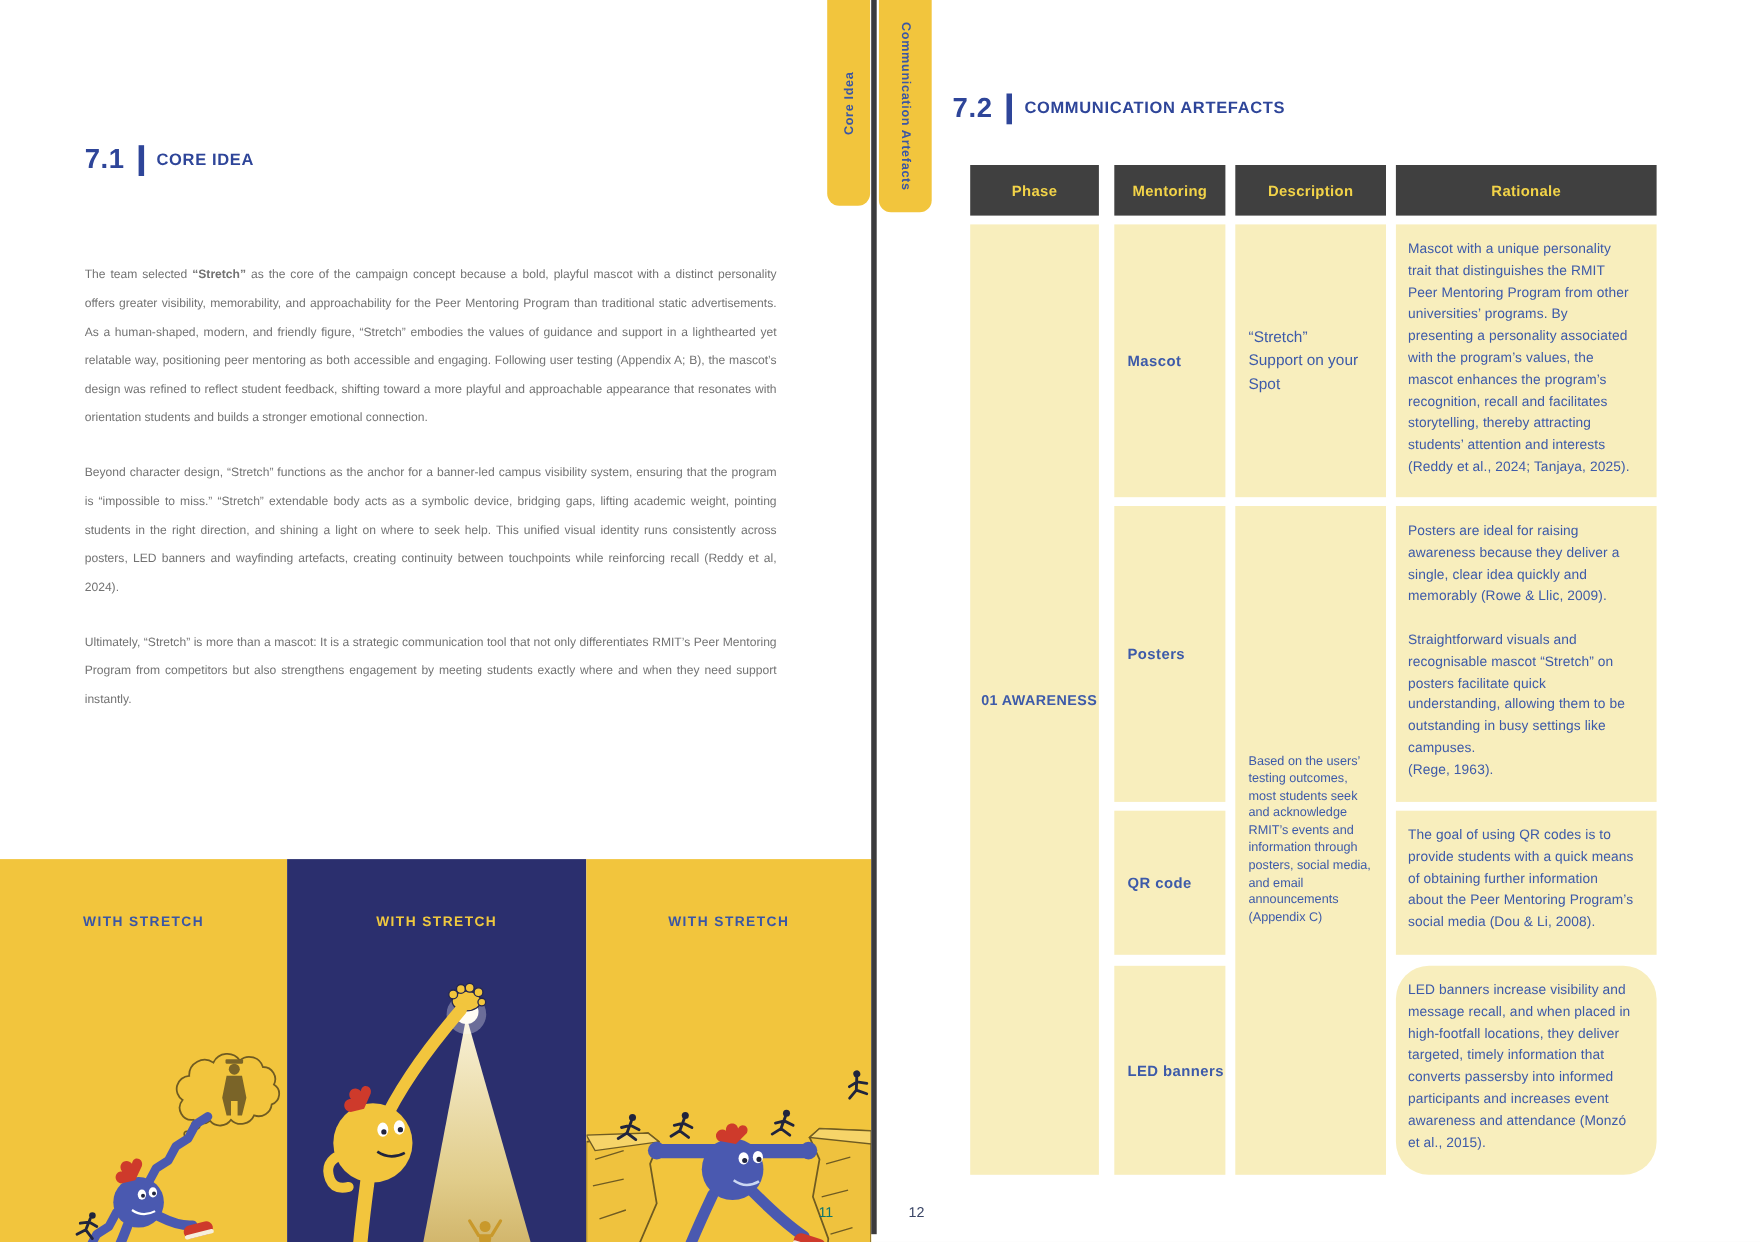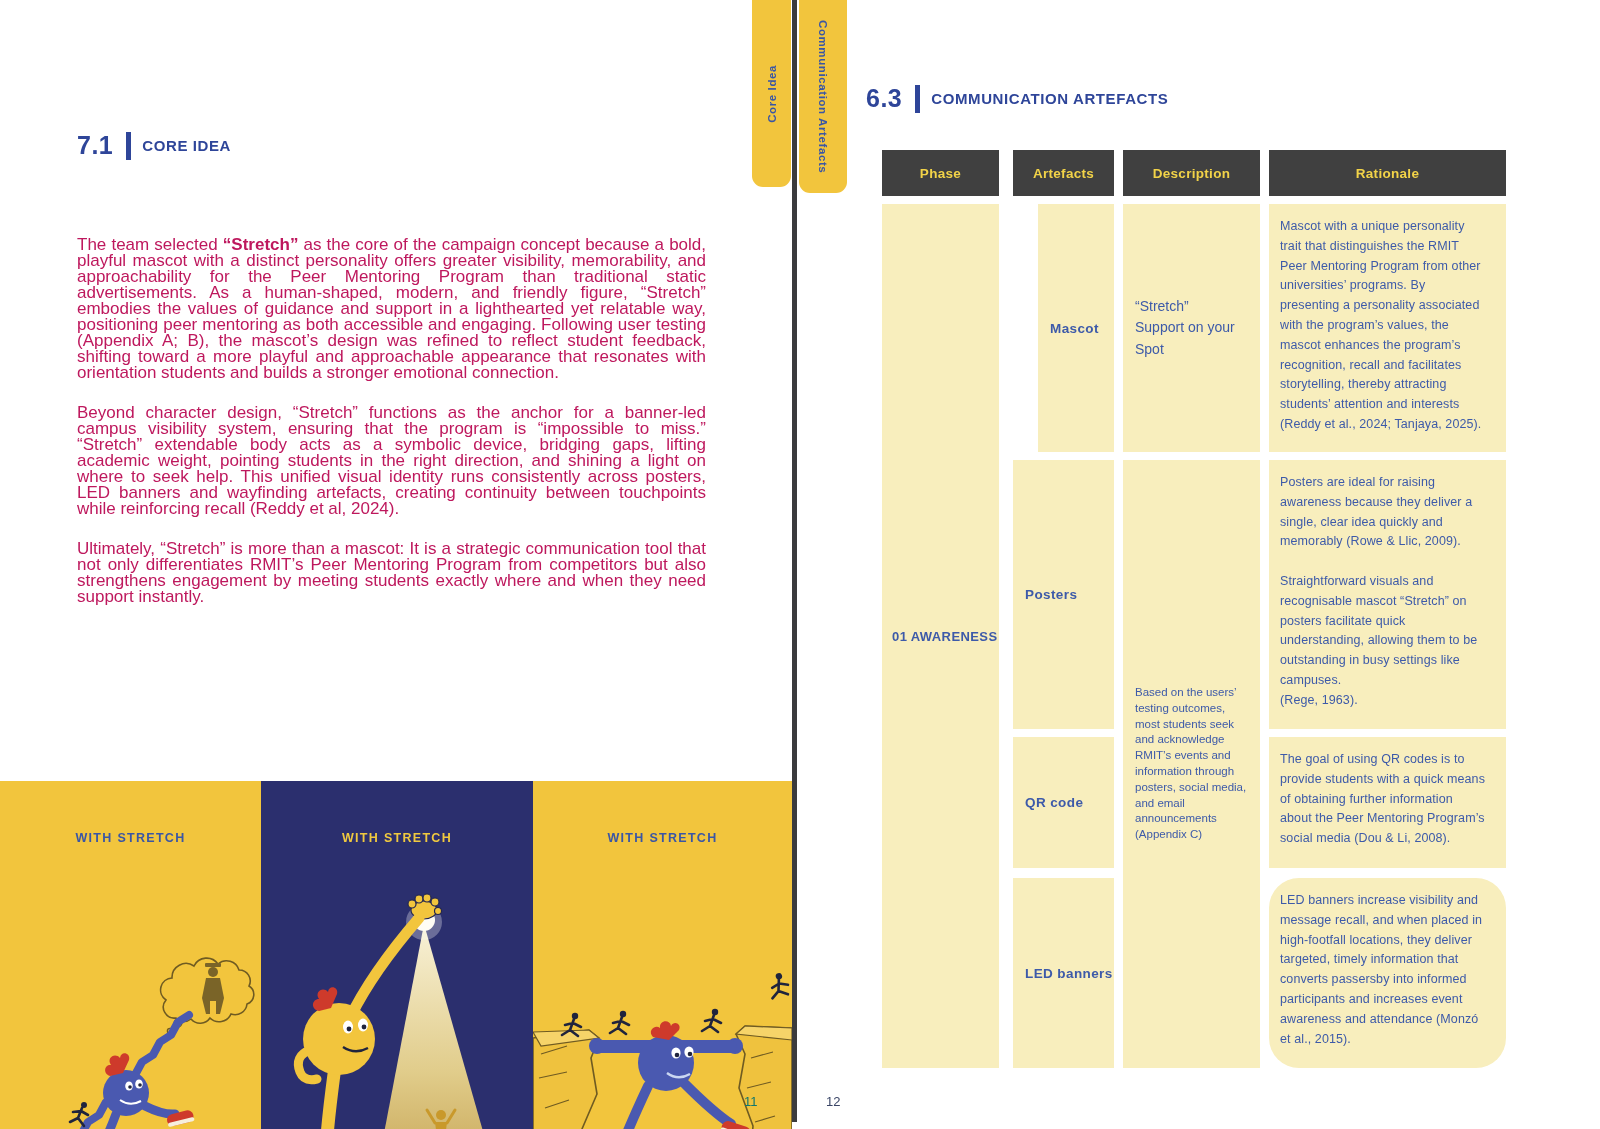--- a/index.html
+++ b/index.html
@@ -17,22 +17,22 @@
             letter-spacing:.6px;white-space:nowrap;}
   .tab-left span{transform:rotate(180deg);}
 
   
   .heading{display:flex;align-items:center;}
   .heading .num{font-size:25px;font-weight:bold;color:#2e4599;letter-spacing:.5px;}
   .heading .bar{width:5px;height:28px;background:#2e4599;margin:0 11px 0 13px;}
   .heading .ttl{font-size:15px;font-weight:bold;color:#2e4599;letter-spacing:.6px;}
 
   
-  .bodytext{left:77px;top:237px;width:629px;font-size:17px;line-height:16px;
-            color:#be185d;text-align:justify;}
+  .bodytext{left:77px;top:237px;width:629px;font-size:11px;line-height:26px;
+            color:#737373;text-align:justify;}
   .bodytext p{margin:0 0 24px 0;}
 
   
   .panel{top:781px;height:464px;overflow:hidden;}
   .panel svg{position:absolute;left:0;top:0;width:100%;height:100%;}
   .panel-label{position:absolute;top:50px;left:0;width:100%;text-align:center;
                font-weight:bold;font-size:12.5px;letter-spacing:1.3px;color:#3a56a5;z-index:2;}
   .panel-navy .panel-label{color:#f0c93f;}
   .p1{left:0;width:261px;background:#f2c53d;}
   .p2{left:261px;width:272px;background:#2b2f6e;}
@@ -216,34 +216,34 @@
 
   <div class="abs tab tab-left">
     <span>Core Idea</span>
   </div>
   <div class="abs spine"></div>
   <div class="abs tab tab-right">
     <span>Communication Artefacts</span>
   </div>
 
   <div class="abs heading" style="left:866px;top:84px;">
-    <span class="num">6.3</span>
+    <span class="num">7.2</span>
     <span class="bar"></span>
     <span class="ttl">COMMUNICATION ARTEFACTS</span>
   </div>
 
   <div class="abs tbl">
     <div class="th" style="grid-column:1;grid-row:1;">Phase</div>
-    <div class="th" style="grid-column:3;grid-row:1;">Artefacts</div>
+    <div class="th" style="grid-column:3;grid-row:1;">Mentoring</div>
     <div class="th" style="grid-column:5;grid-row:1;">Description</div>
     <div class="th" style="grid-column:7;grid-row:1;">Rationale</div>
 
     <div class="cell phase-cell">01 AWARENESS</div>
 
-    <div class="cell art" style="grid-column:3;grid-row:3;margin-left:25px;">Mascot</div>
+    <div class="cell art" style="grid-column:3;grid-row:3;">Mascot</div>
     <div class="cell art" style="grid-column:3;grid-row:5;">Posters</div>
     <div class="cell art" style="grid-column:3;grid-row:9;">LED banners</div>
     <div class="cell art" style="grid-column:3;grid-row:7;">QR code</div>
 
     <div class="cell desc1">“Stretch”
 Support on your
 Spot</div>
     <div class="cell desc2">Based on the users’ testing outcomes, most students seek and acknowledge RMIT’s events and information through posters, social media, and email announcements (Appendix C)</div>
 
     <div class="cell rat" style="grid-column:7;grid-row:3;">Mascot with a unique personality trait that distinguishes the RMIT Peer Mentoring Program from other universities’ programs. By presenting a personality associated with the program’s values, the mascot enhances the program’s recognition, recall and facilitates storytelling, thereby attracting students’ attention and interests (Reddy et al., 2024; Tanjaya, 2025).</div>

